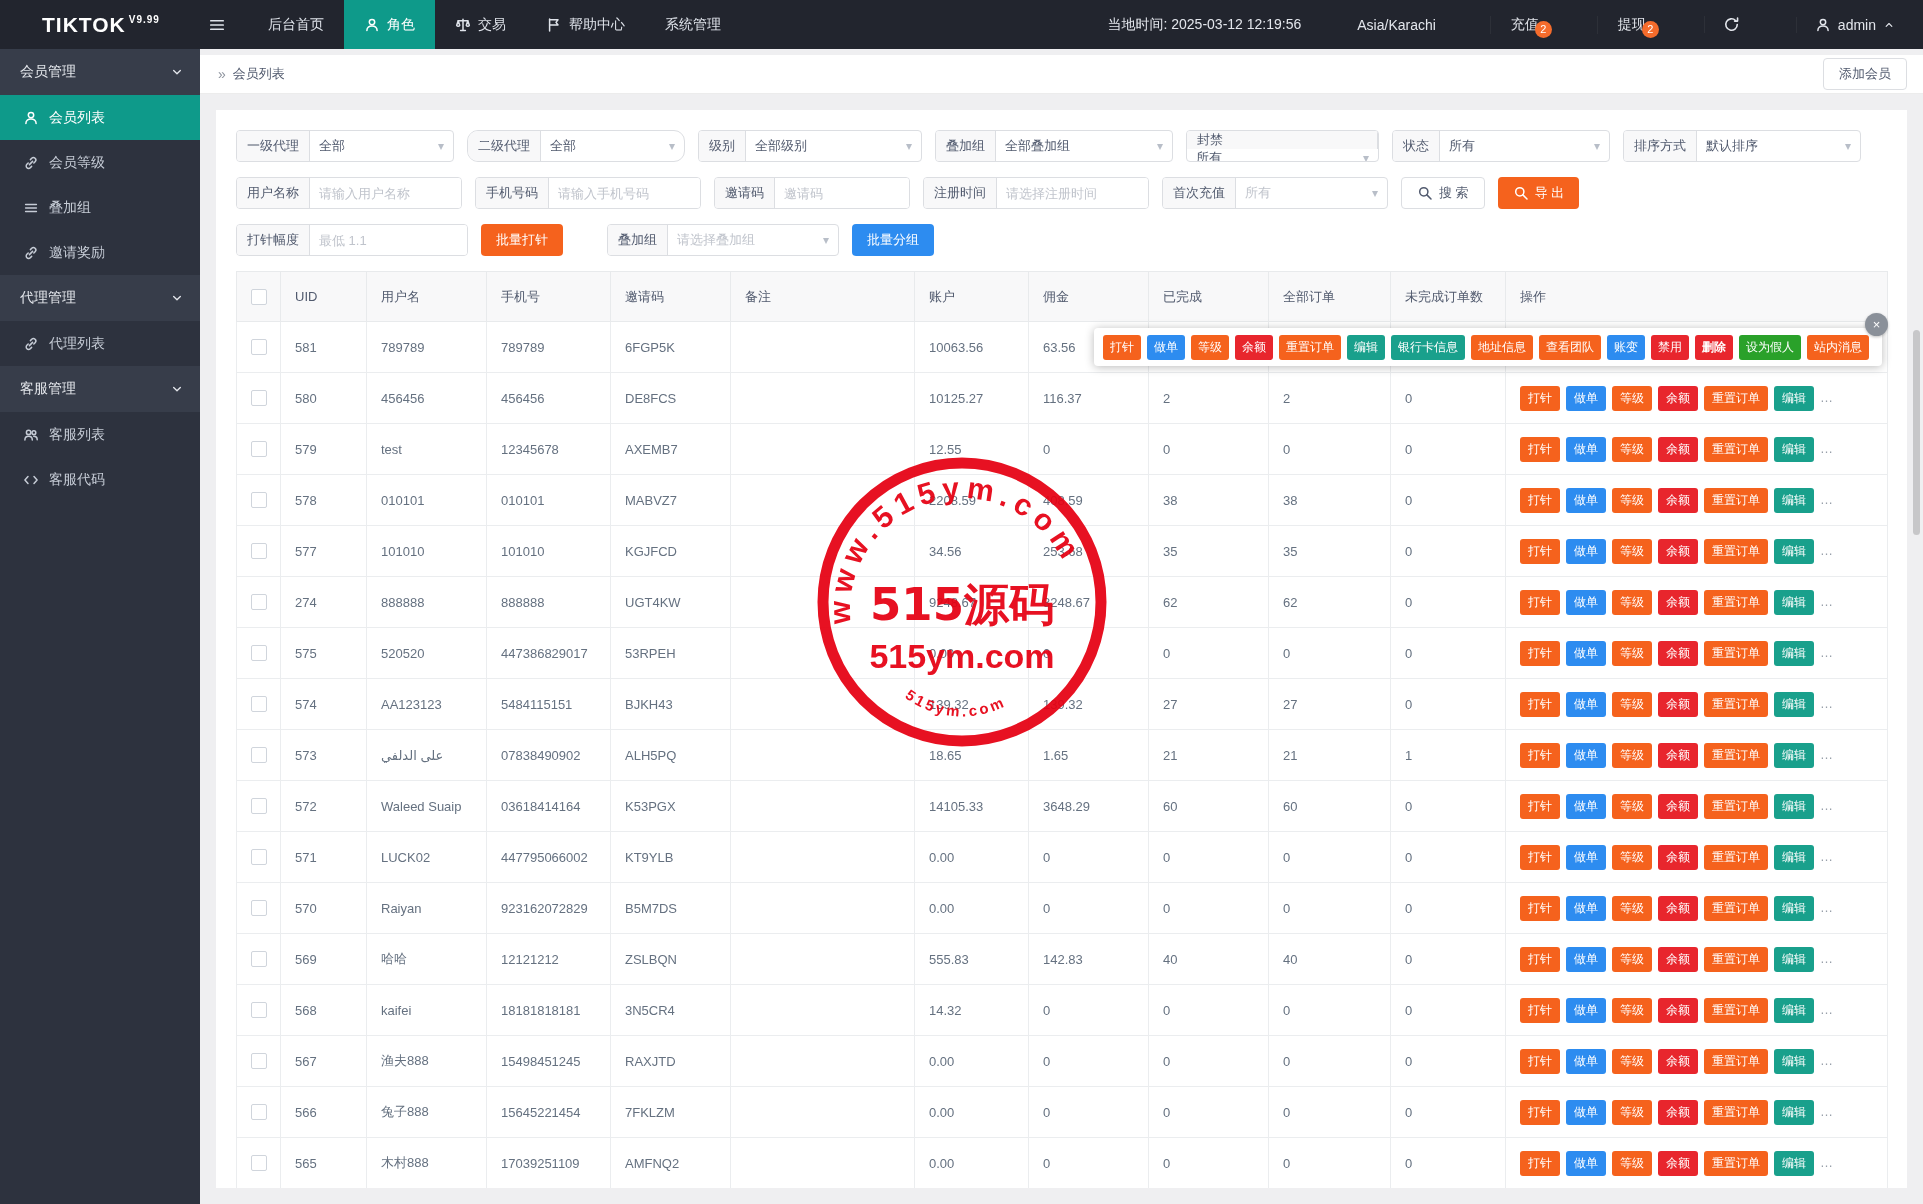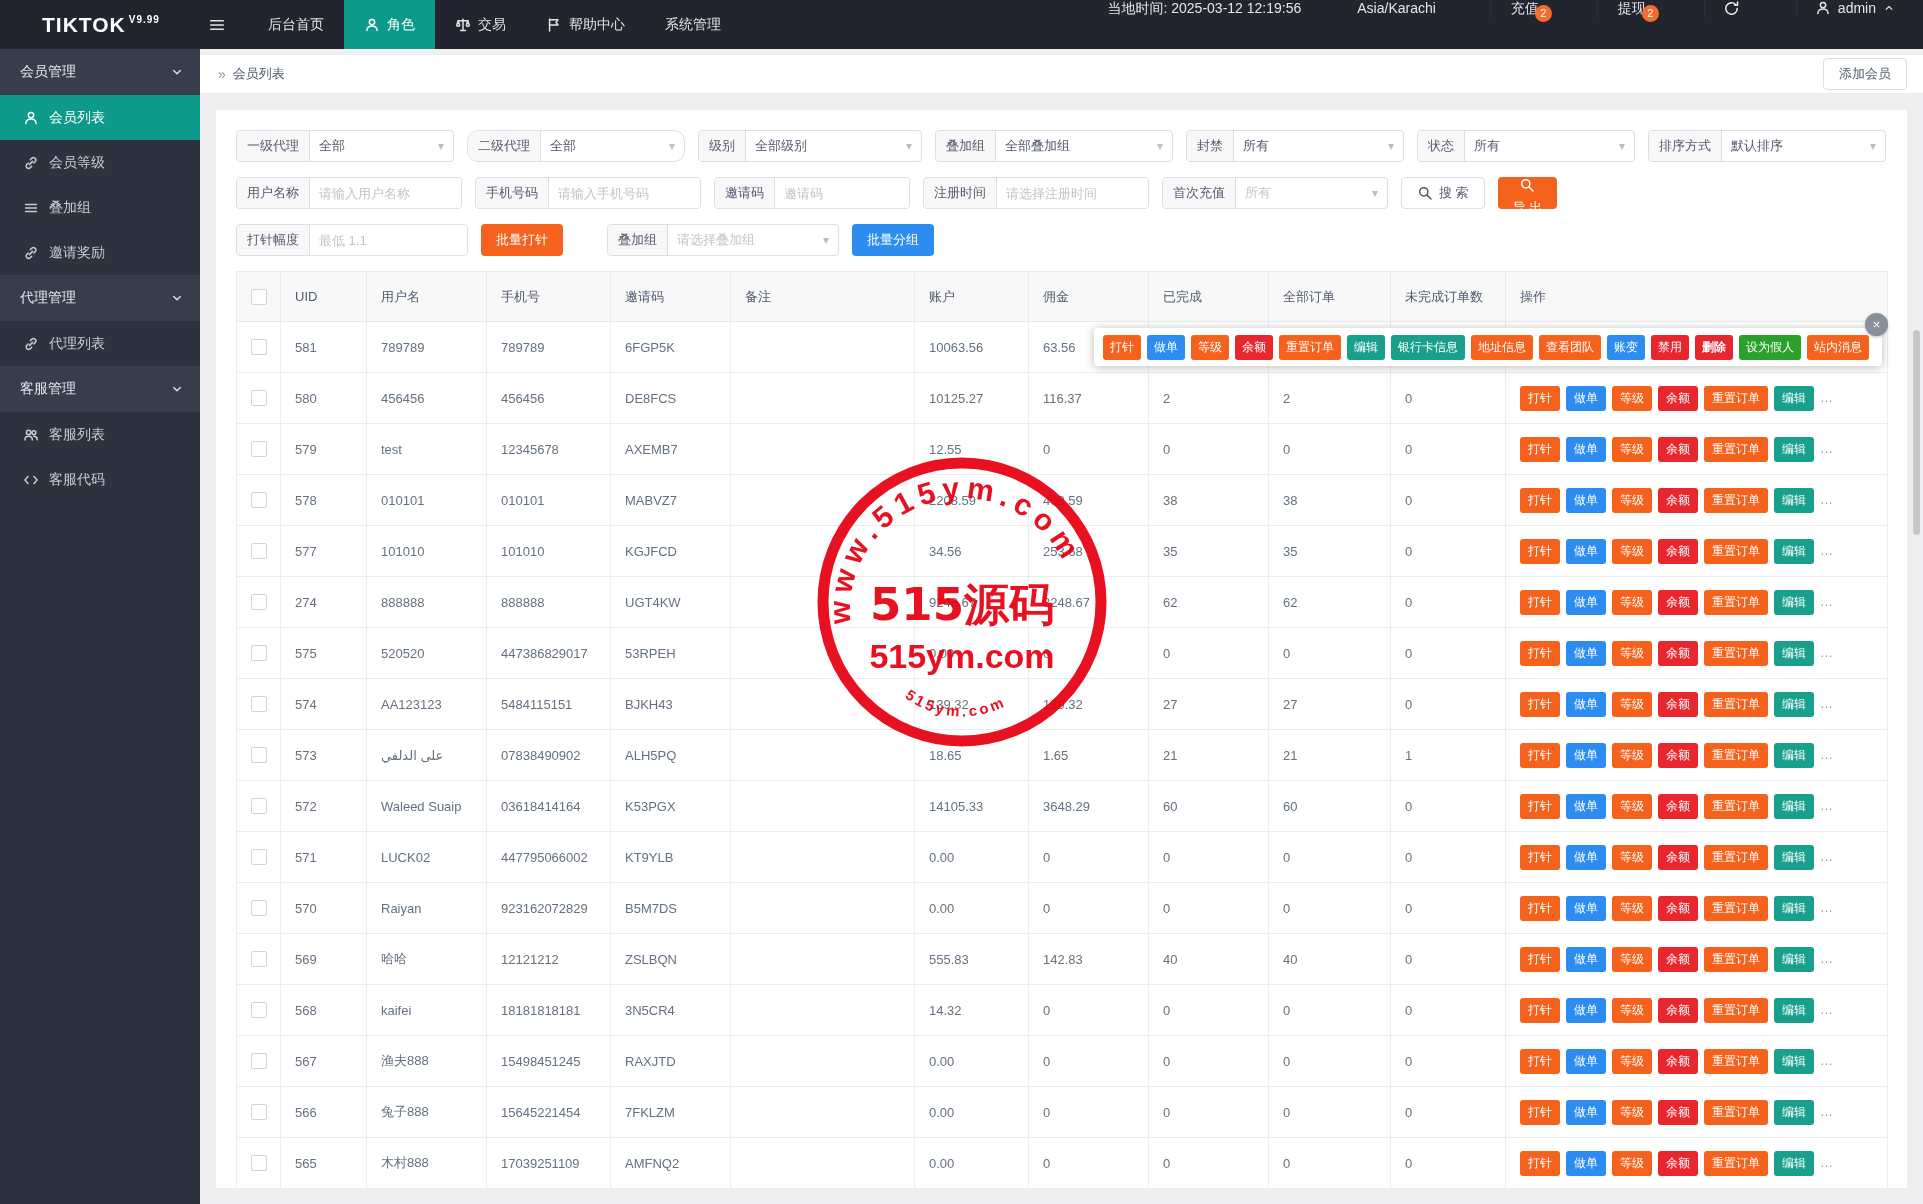--- a/index.html
+++ b/index.html
@@ -7,21 +7,21 @@
   .app { width:1923px; height:1204px; display:flex; flex-direction:column; position:relative; }
 
   
   .navbar { height:49px; background:#22252e; display:flex; align-items:stretch; color:#dfe3ea; flex:0 0 49px; }
   .logo { width:186px; display:flex; align-items:center; padding-left:42px; color:#fff; font-size:21px; font-weight:bold; letter-spacing:1px; }
   .logo sup { font-size:10px; font-weight:bold; margin-left:3px; transform:translateY(-5px); }
   .hamburger { display:flex; align-items:center; padding:0 22px; cursor:pointer; }
   .nav-menu { display:flex; align-items:stretch; }
   .nav-item { display:flex; align-items:center; gap:7px; padding:0 20px; font-size:14px; cursor:pointer; }
   .nav-item.active { background:#0e9a8a; color:#fff; }
-  .nav-right { margin-left:auto; display:flex; align-items:flex-start; font-size:14px; color:#e3e6ec;gap:38px; }
+  .nav-right { margin-left:auto; display:flex; align-items:center; font-size:14px; color:#e3e6ec;gap:38px; }
   .nav-right > div { display:flex; align-items:center; }
   .nav-time { padding:0 14px; }
   .nav-tz { padding:0 16px 0 4px; }
   .nav-badge-item { position:relative; padding:0 20px; border-left:1px solid rgba(255,255,255,.05); cursor:pointer; }
   .badge { position:absolute; top:5px; right:7px; background:#f56c2c; color:#fff; font-size:11px; min-width:17px; height:17px; line-height:17px; text-align:center; border-radius:9px; padding:0 4px; }
   .nav-refresh { padding:0 18px; border-left:1px solid rgba(255,255,255,.05); cursor:pointer; }
   .nav-admin { padding:0 28px 0 18px; gap:7px; border-left:1px solid rgba(255,255,255,.05); cursor:pointer; }
   .icon16 svg { display:block; }
 
   
@@ -280,21 +280,21 @@
                 <span class="caret">▾</span>
               </div>
             </div>
             <div class="ig" style="width: 238px;">
               <span class="ig-label">叠加组</span>
               <div class="ig-field">
                 <span>全部叠加组</span>
                 <span class="caret">▾</span>
               </div>
             </div>
-            <div class="ig" style="width: 218px;">
+            <div class="ig" style="width: 193px; flex-direction: column;">
               <span class="ig-label">封禁</span>
               <div class="ig-field">
                 <span>所有</span>
                 <span class="caret">▾</span>
               </div>
             </div>
             <div class="ig" style="width: 218px;">
               <span class="ig-label">状态</span>
               <div class="ig-field">
                 <span>所有</span>
@@ -335,21 +335,21 @@
             </div>
             <button class="btn btn-plain">
               <span class="icon16" style="display: flex;">
                 <svg width="16" height="16" viewBox="0 0 16 16" fill="none" stroke="currentColor" stroke-width="1.5" stroke-linecap="round" stroke-linejoin="round">
                   <circle cx="6.8" cy="6.8" r="4.1"></circle>
                   <path d="M9.9 9.9 14 14"></path>
                 </svg>
               </span>
               <span>搜 索</span>
             </button>
-            <button class="btn" style="background: rgb(245, 98, 29); flex-direction: column;">
+            <button class="btn" style="background: rgb(245, 98, 29);">
               <span class="icon16" style="display: flex;">
                 <svg width="16" height="16" viewBox="0 0 16 16" fill="none" stroke="currentColor" stroke-width="1.5" stroke-linecap="round" stroke-linejoin="round">
                   <circle cx="6.8" cy="6.8" r="4.1"></circle>
                   <path d="M9.9 9.9 14 14"></path>
                 </svg>
               </span>
               <span>导 出</span>
             </button>
           </div>
 

